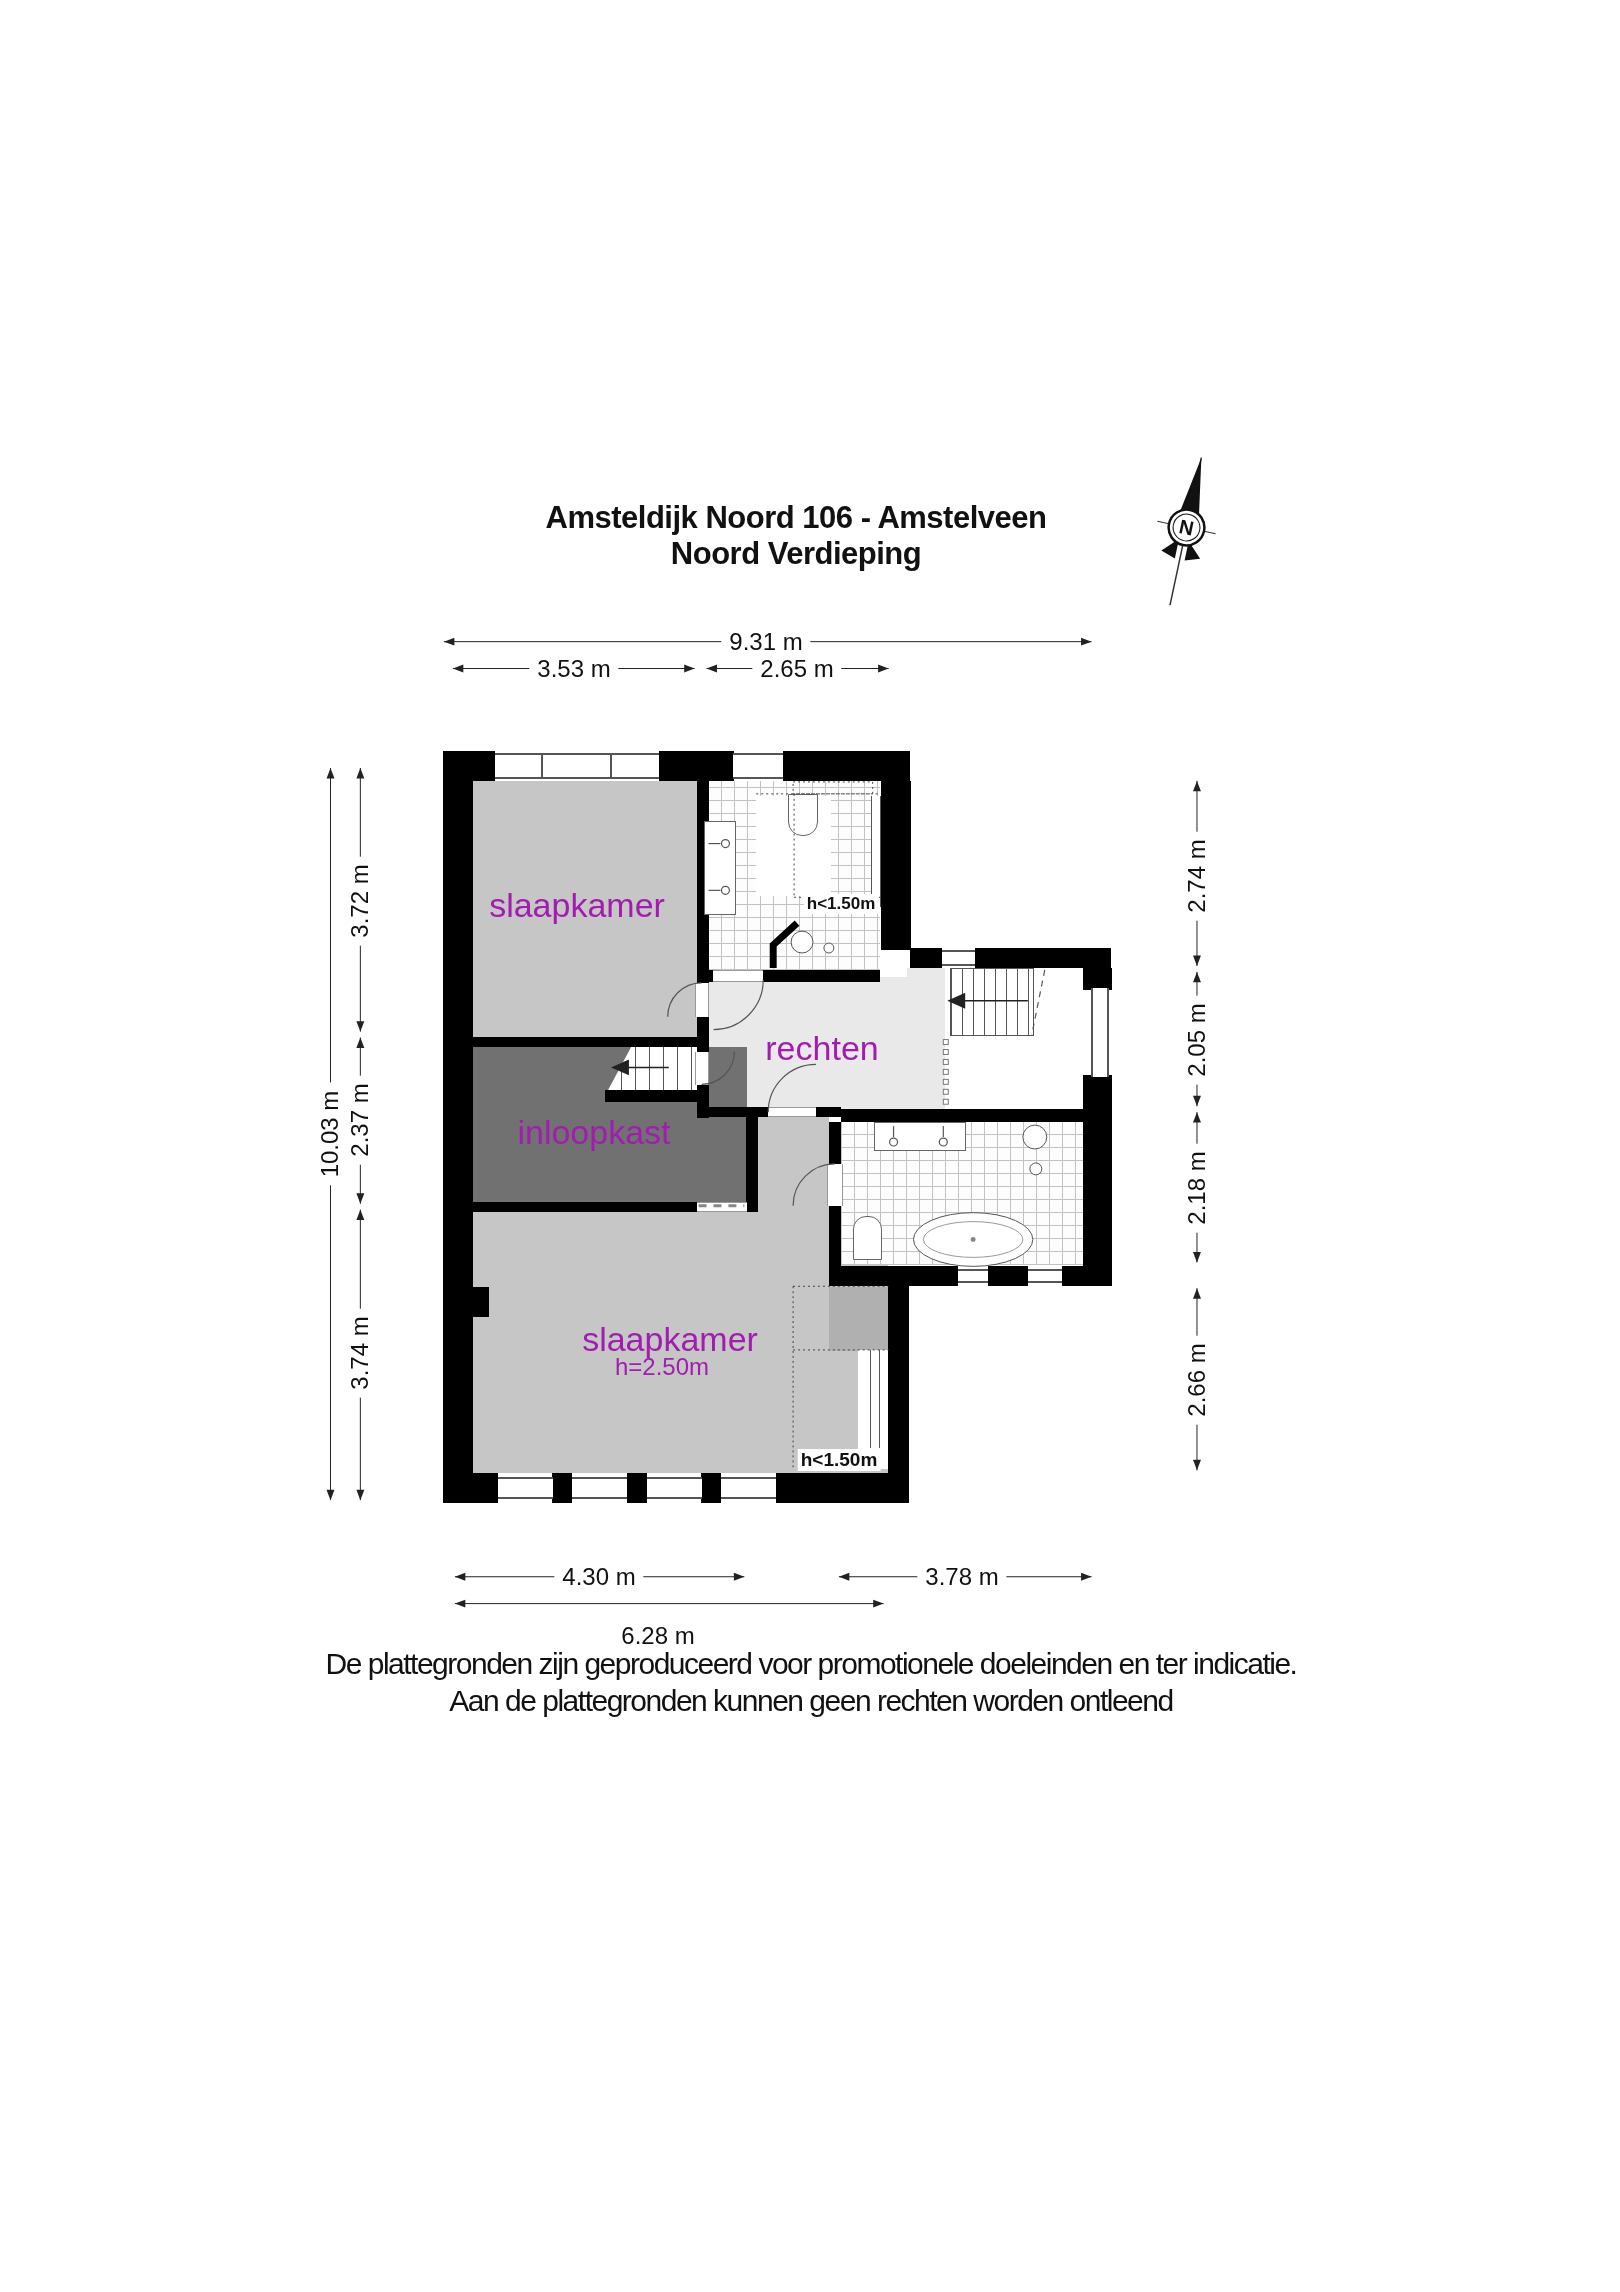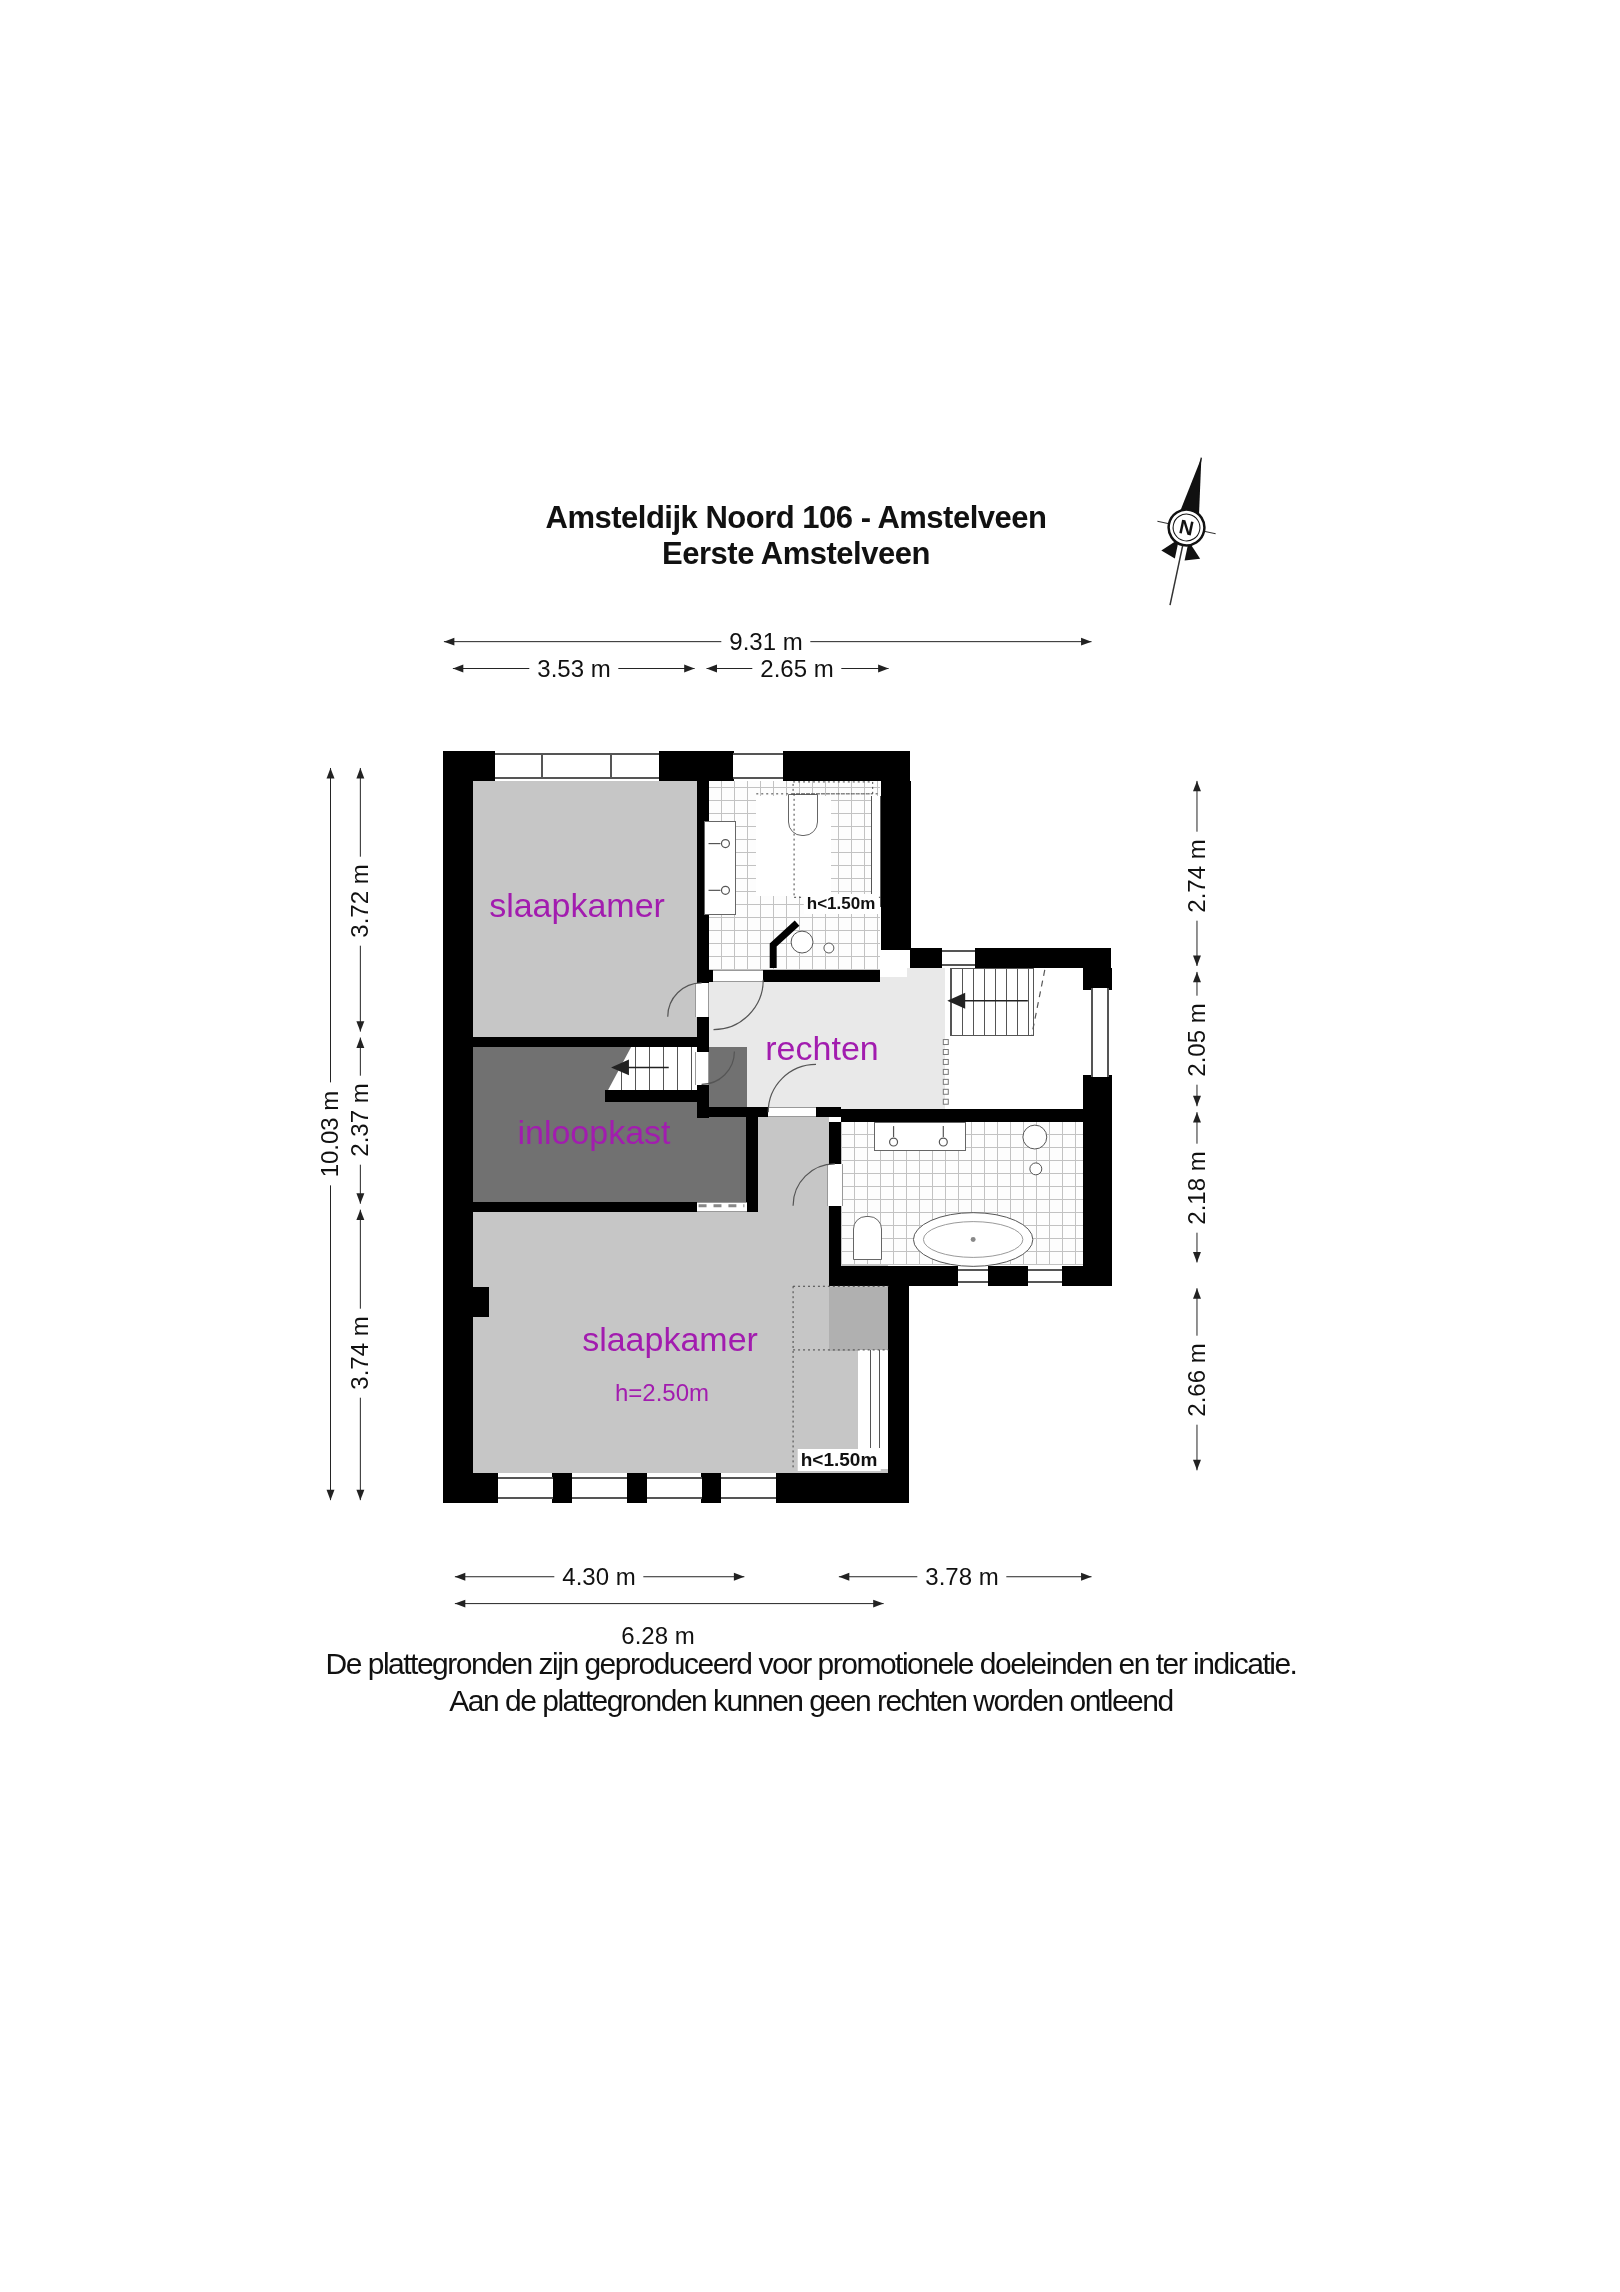--- a/index.html
+++ b/index.html
@@ -34,21 +34,21 @@
          text-align:center;font-weight:bold;font-size:31px;line-height:36px;letter-spacing:-0.5px;}
   #footer{position:absolute;left:811px;top:1645px;transform:translateX(-50%);
           text-align:center;font-size:30px;line-height:37px;letter-spacing:-1.5px;white-space:nowrap;}
   svg{position:absolute;left:0;top:0;}
 </style>
 </head>
 <body>
 
 <div id="title">
   <div>Amsteldijk Noord 106 - Amstelveen</div>
-  <div>Eerste Amstelveen</div>
+  <div>Noord Verdieping</div>
 </div>
 
 <svg style="left:1124px;top:446px;" width="129" height="169" viewBox="0 0 130 170">
   <g transform="translate(63,82) rotate(12)">
     <line x1="0" y1="-72" x2="0" y2="80" stroke="#333" stroke-width="1.5"></line>
     <line x1="-30" y1="0" x2="30" y2="0" stroke="#333" stroke-width="1"></line>
     <polygon points="0,-72 10,-13 -10,-13" fill="#111"></polygon>
     <polygon points="-20,28 -5,13 -5,33" fill="#111"></polygon>
     <polygon points="20,28 5,13 5,33" fill="#111"></polygon>
     <circle cx="0" cy="0" r="18" fill="#fff" stroke="#111" stroke-width="2.5"></circle>
@@ -217,21 +217,21 @@
       <ellipse cx="978" cy="1246" rx="60" ry="27" fill="#fff" stroke="#555"></ellipse>
       <ellipse cx="978" cy="1246" rx="50" ry="18" fill="none" stroke="#999"></ellipse>
       <circle cx="978" cy="1246" r="2.5" fill="#888"></circle>
     </g>
   </svg>
 
   <div class="rlabel" style="left:577px;top:905px;">slaapkamer</div>
   <div class="rlabel" style="left:822px;top:1048px;">rechten</div>
   <div class="rlabel" style="left:594px;top:1132px;">inloopkast</div>
   <div class="rlabel" style="left:670px;top:1339px;">slaapkamer</div>
-  <div class="rlabel" style="left:662px;top:1367px;font-size:24px;margin-top:26px;">h=2.50m</div>
+  <div class="rlabel" style="left:662px;top:1367px;font-size:24px;">h=2.50m</div>
   <div class="hnote" style="left:841px;top:904px;font-size:17px;">h&lt;1.50m</div>
   <div class="hnote" style="left:839px;top:1460px;font-size:19px;">h&lt;1.50m</div>
 
   <div class="dlabel" style="left:766px;top:642px;">9.31 m</div>
   <div class="dlabel" style="left:574px;top:669px;">3.53 m</div>
   <div class="dlabel" style="left:797px;top:669px;">2.65 m</div>
   <div class="dlabel rot" style="left:330px;top:1134px;">10.03 m</div>
   <div class="dlabel rot" style="left:360px;top:901px;">3.72 m</div>
   <div class="dlabel rot" style="left:360px;top:1120px;">2.37 m</div>
   <div class="dlabel rot" style="left:360px;top:1353px;">3.74 m</div>

